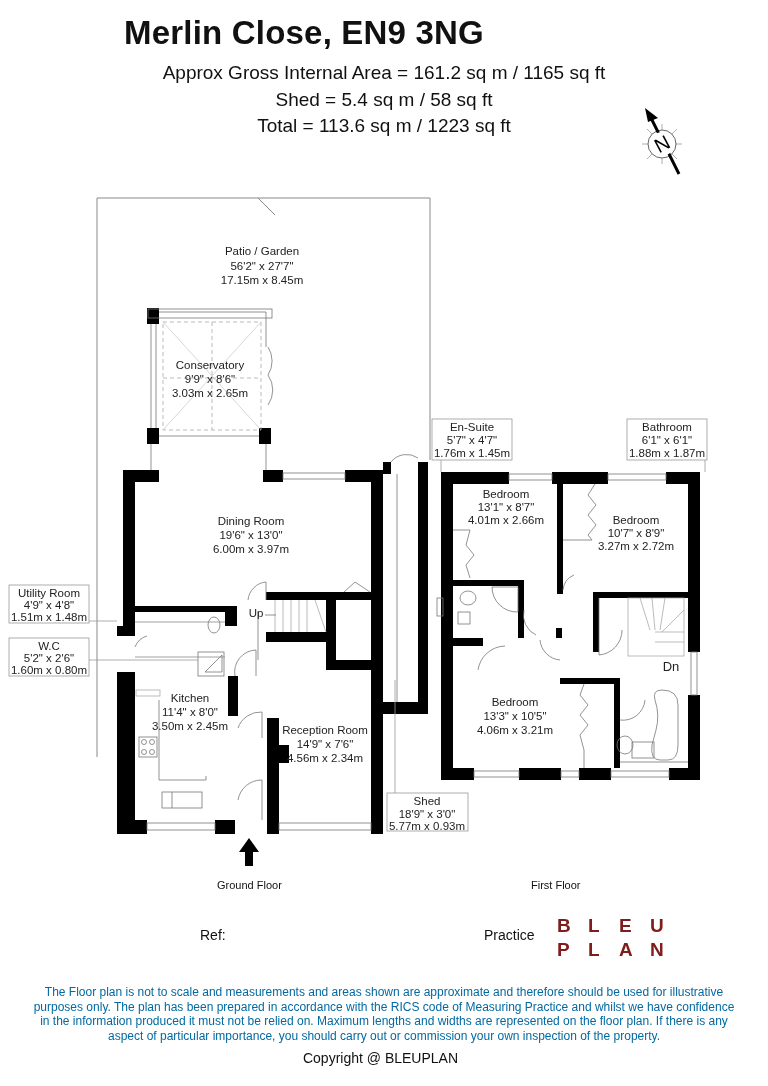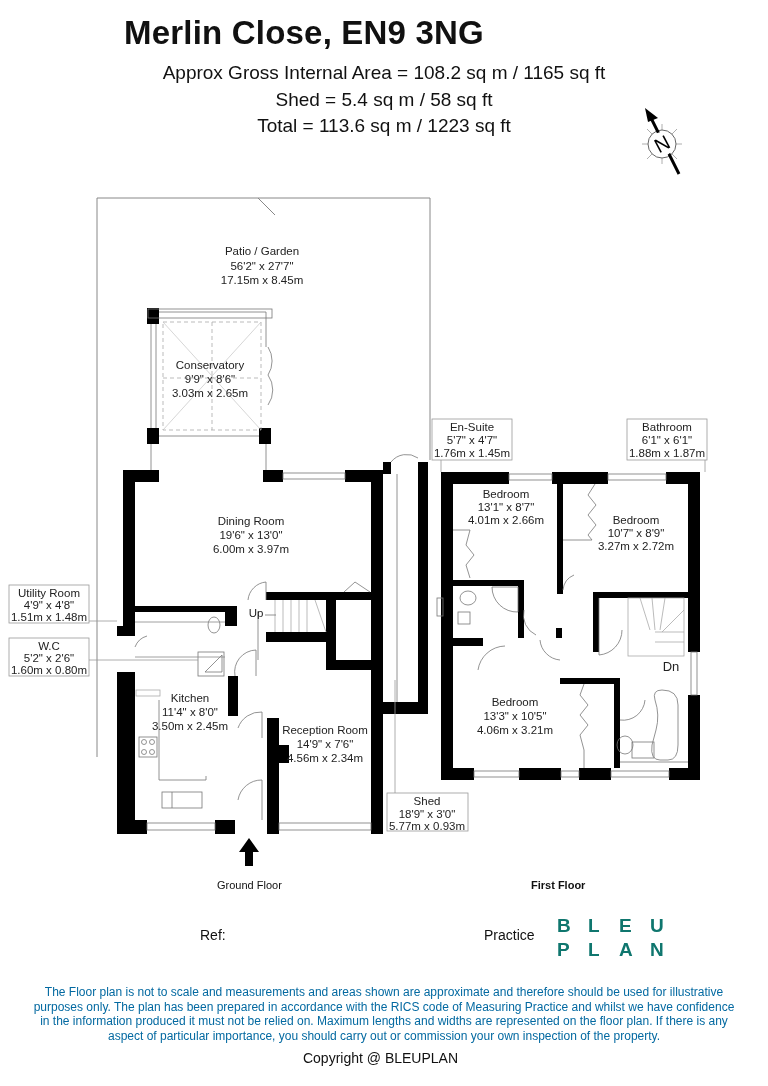--- a/index.html
+++ b/index.html
@@ -7,32 +7,32 @@
          font-family:"Liberation Sans", sans-serif; color:#111; }
   .title { position:absolute; left:0; width:608px; top:14px; text-align:center;
            font-size:33px; font-weight:bold; letter-spacing:0.2px; }
   .sub { position:absolute; left:0; width:768px; text-align:center; font-size:19px; }
   .sub1 { top:62px; } .sub2 { top:89px; } .sub3 { top:115px; }
   svg.plan { position:absolute; left:0; top:0; }
   .lbl { font-family:"Liberation Sans", sans-serif; font-size:11.5px; fill:#222; }
   .floorlbl { position:absolute; top:879px; font-size:11px; }
   .ref { position:absolute; left:200px; top:927px; font-size:14px; }
   .copy { position:absolute; left:484px; top:927px; font-size:14px; }
-  .logo { position:absolute; left:557px; top:914px; color:#0f766e; font-weight:bold;
+  .logo { position:absolute; left:557px; top:914px; color:#7f1d1d; font-weight:bold;
           font-size:19px; line-height:24px; letter-spacing:0; }
   .logo span { display:inline-block; width:31px; }
   .disc { position:absolute; left:30px; width:708px; top:985px; text-align:center;
           font-size:12px; line-height:14.6px; color:#0369a1; }
   .foot { position:absolute; left:0; width:761px; top:1050px; text-align:center; font-size:14px; }
 </style>
 </head>
 <body>
 
 <div class="title">Merlin Close, EN9 3NG</div>
-<div class="sub sub1">Approx Gross Internal Area = 108.2 sq m / 1165 sq ft</div>
+<div class="sub sub1">Approx Gross Internal Area = 161.2 sq m / 1165 sq ft</div>
 <div class="sub sub2">Shed = 5.4 sq m / 58 sq ft</div>
 <div class="sub sub3">Total = 113.6 sq m / 1223 sq ft</div>
 
 <svg class="plan" width="768" height="1086" viewBox="0 0 768 1086">
 
   <g>
     <g stroke="#999" stroke-width="0.8">
       <line x1="662" y1="130" x2="662" y2="124"></line>
         <line x1="662" y1="158" x2="662" y2="164"></line>
       <line x1="648" y1="144" x2="642" y2="144"></line>
@@ -250,21 +250,21 @@
     <text x="636" y="537">10'7" x 8'9"</text>
     <text x="636" y="550">3.27m x 2.72m</text>
     <text x="515" y="706">Bedroom</text>
     <text x="515" y="720">13'3" x 10'5"</text>
     <text x="515" y="734">4.06m x 3.21m</text>
     <text x="671" y="671" style="font-size:13px">Dn</text>
   </g>
 </svg>
 
 <div class="floorlbl" style="left:217px;">Ground Floor</div>
-<div class="floorlbl" style="left:531px;font-weight:bold;">First Floor</div>
+<div class="floorlbl" style="left:531px;">First Floor</div>
 
 <div class="ref">Ref:</div>
 <div class="copy">Practice</div>
 <div class="logo">
   <div><span>B</span><span>L</span><span>E</span><span>U</span></div>
   <div><span>P</span><span>L</span><span>A</span><span>N</span></div>
 </div>
 
 <div class="disc">The Floor plan is not to scale and measurements and areas shown are approximate and therefore should be used for illustrative purposes only. The plan has been prepared in accordance with the RICS code of Measuring Practice and whilst we have confidence in the information produced it must not be relied on. Maximum lengths and widths are represented on the floor plan. If there is any aspect of particular importance, you should carry out or commission your own inspection of the property.</div>
 <div class="foot">Copyright @ BLEUPLAN</div>

